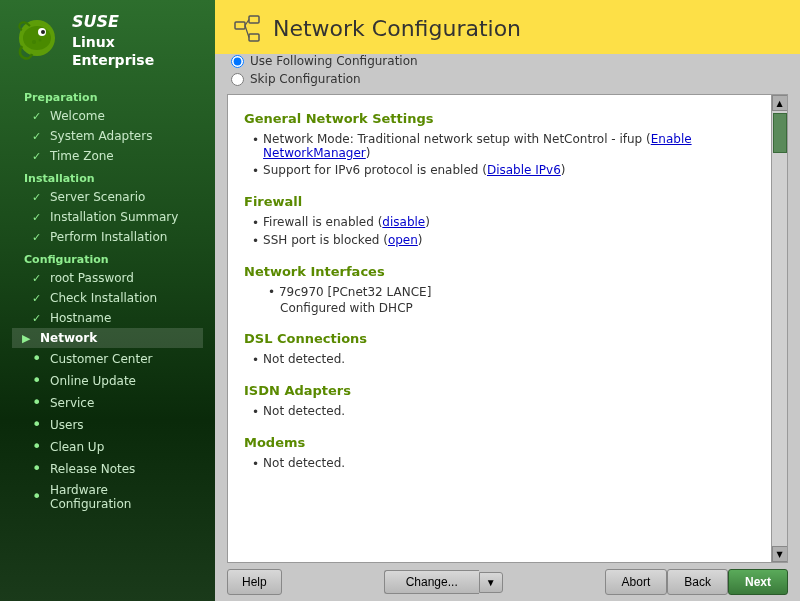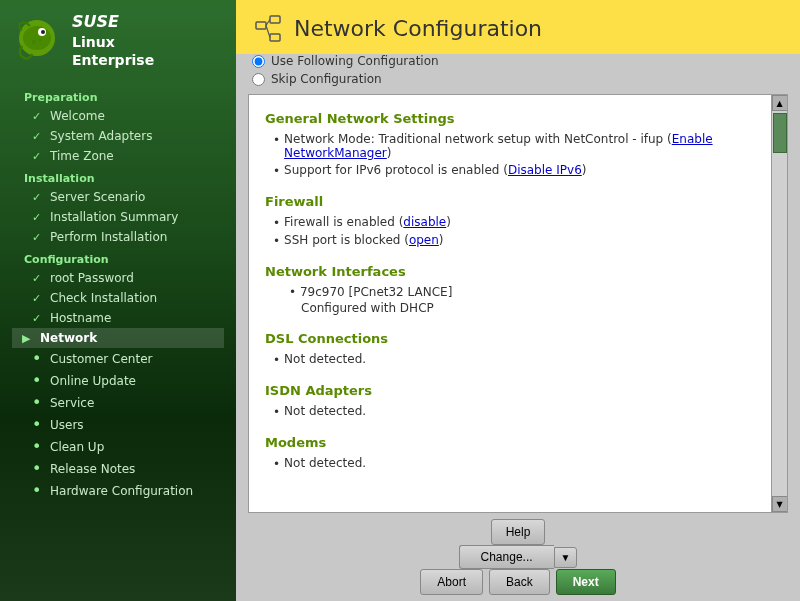--- a/index.html
+++ b/index.html
@@ -16,21 +16,21 @@
 
     
     .main-container {
       display: flex;
       flex: 1;
       overflow: hidden;
     }
 
     
     .sidebar {
-      width: 236px;
+      width: 215px;
       background: linear-gradient(to bottom, #2d6e2d 0%, #1a4a1a 40%, #0a2a0a 70%, #1a3a1a 100%);
       display: flex;
       flex-direction: column;
       overflow: hidden;
     }
 
     .suse-logo {
       padding: 12px;
       display: flex;
       align-items: center;
@@ -237,21 +237,20 @@
       margin-bottom: 2px;
     }
 
     
     .bottom-bar {
       display: flex;
       align-items: center;
       justify-content: space-between;
       padding: 6px 12px;
       background: #c8c8c8;
-      flex-direction: column;
     }
 
     .change-btn-group {
       display: flex;
       align-items: center;
     }
 
     .change-btn {
       background: linear-gradient(to bottom, #d8d8d8, #b8b8b8);
       border: 1px solid #888;
@@ -266,21 +265,20 @@
       background: linear-gradient(to bottom, #d8d8d8, #b8b8b8);
       border: 1px solid #888;
       padding: 4px 6px;
       font-size: 10px;
       cursor: pointer;
       border-radius: 0 3px 3px 0;
     }
 
     .bottom-right-buttons {
       display: flex;
-      gap: 6px;
       align-items: center;
     }
 
     .nav-btn {
       background: linear-gradient(to bottom, #d8d8d8, #b8b8b8);
       border: 1px solid #888;
       padding: 5px 16px;
       font-size: 12px;
       cursor: pointer;
       border-radius: 3px;

